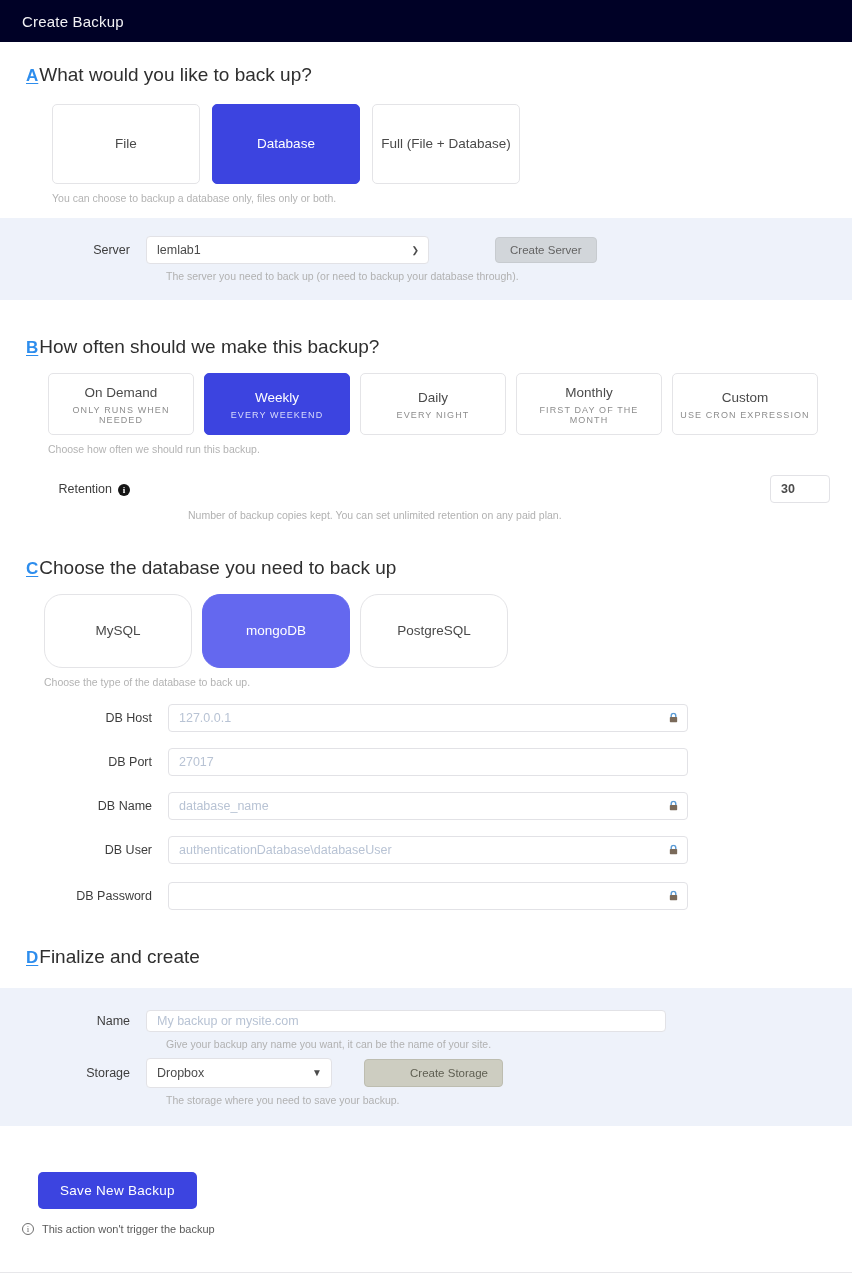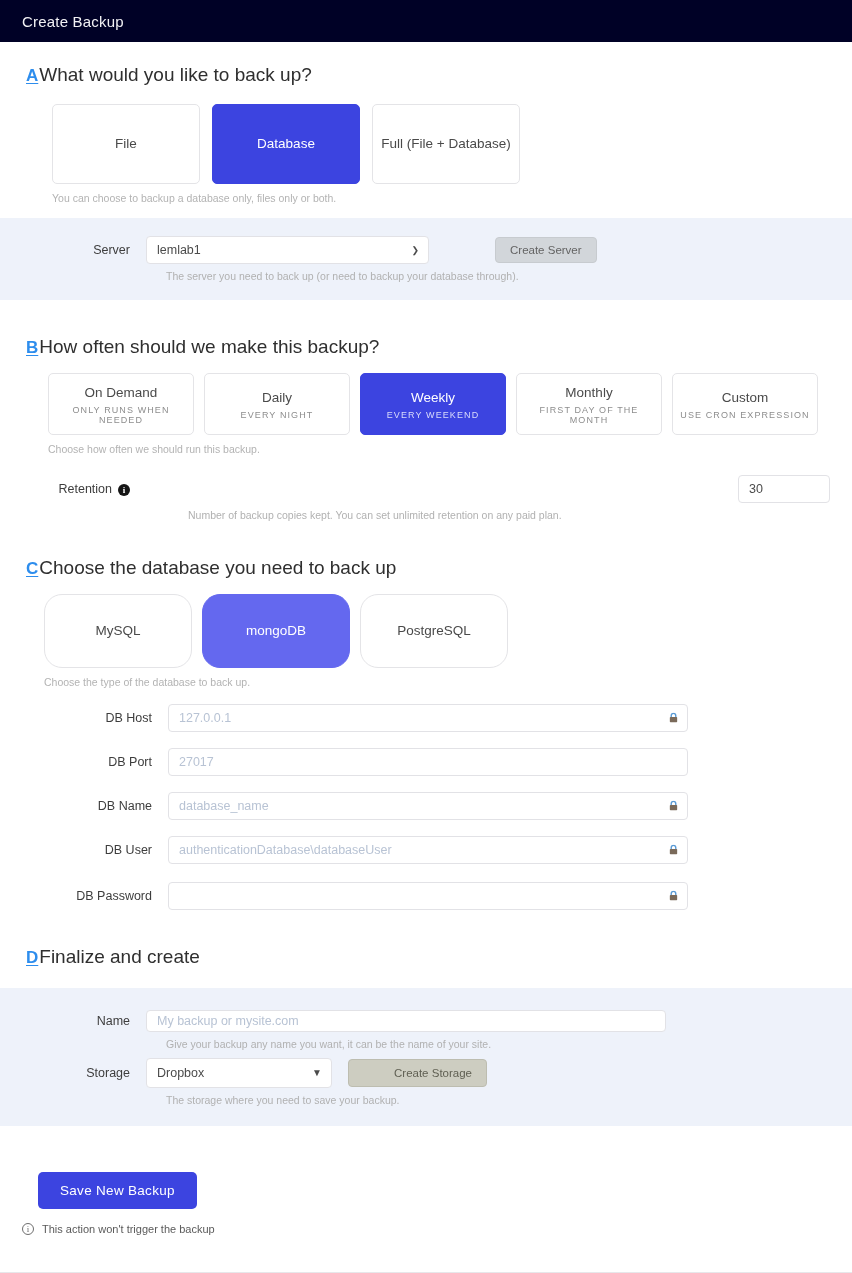--- a/index.html
+++ b/index.html
@@ -299,46 +299,46 @@
     <div class="section-head">
       <span class="step-letter">B</span>
       <span>How often should we make this backup?</span>
     </div>
 
     <div class="card-row freq-cards">
       <div class="card">
         <span class="card-title">On Demand</span>
         <span class="card-sub">ONLY RUNS WHEN NEEDED</span>
       </div>
-      <div class="card">
-        <span class="card-title">Daily</span>
-        <span class="card-sub">EVERY NIGHT</span>
-      </div>
       <div class="card selected">
         <span class="card-title">Weekly</span>
         <span class="card-sub">EVERY WEEKEND</span>
       </div>
       <div class="card">
+        <span class="card-title">Daily</span>
+        <span class="card-sub">EVERY NIGHT</span>
+      </div>
+      <div class="card">
         <span class="card-title">Monthly</span>
         <span class="card-sub">FIRST DAY OF THE MONTH</span>
       </div>
       <div class="card">
         <span class="card-title">Custom</span>
         <span class="card-sub">USE CRON EXPRESSION</span>
       </div>
     </div>
 
     <div class="hint" style="padding-left:26px;">Choose how often we should run this backup.</div>
 
     <div class="frow" style="margin-top:20px;justify-content:space-between;">
       <div class="flabel" style="width:124px;">
         <span>Retention</span><span class="info-dot">i</span>
       </div>
       <div class="fctrl">
-        <input class="txt" style="width: 92px;" value="30">
+        <input class="txt" style="width: 60px; font-weight: bold;" value="30">
       </div>
     </div>
     <div class="fhelp" style="margin-left:166px;">Number of backup copies kept. You can set unlimited retention on any paid plan.</div>
   </div>
 
   <div style="padding:36px 22px 0 22px;">
     <div class="section-head">
       <span class="step-letter">C</span>
       <span>Choose the database you need to back up</span>
     </div>
@@ -428,21 +428,21 @@
     <div class="fhelp">Give your backup any name you want, it can be the name of your site.</div>
 
     <div class="frow" style="margin-top:8px;">
       <div class="flabel">Storage</div>
       <span class="sel-wrap">
         <select class="sel" style="width:186px;height:30px;">
           <option>Dropbox</option>
         </select>
         <span class="sel-arrow" style="font-size:10px;">▼</span>
       </span>
-      <button class="btn-tan" style="margin-left:16px;padding-left:45px;">Create Storage</button>
+      <button class="btn-tan" style="margin-left:32px;padding-left:45px;">Create Storage</button>
     </div>
     <div class="fhelp">The storage where you need to save your backup.</div>
   </div>
 
   <div style="padding:46px 22px 0 38px;">
     <button class="btn-primary">Save New Backup</button>
   </div>
   <div class="footnote">
     <span class="circ-i">i</span>
     <span>This action won't trigger the backup</span>

